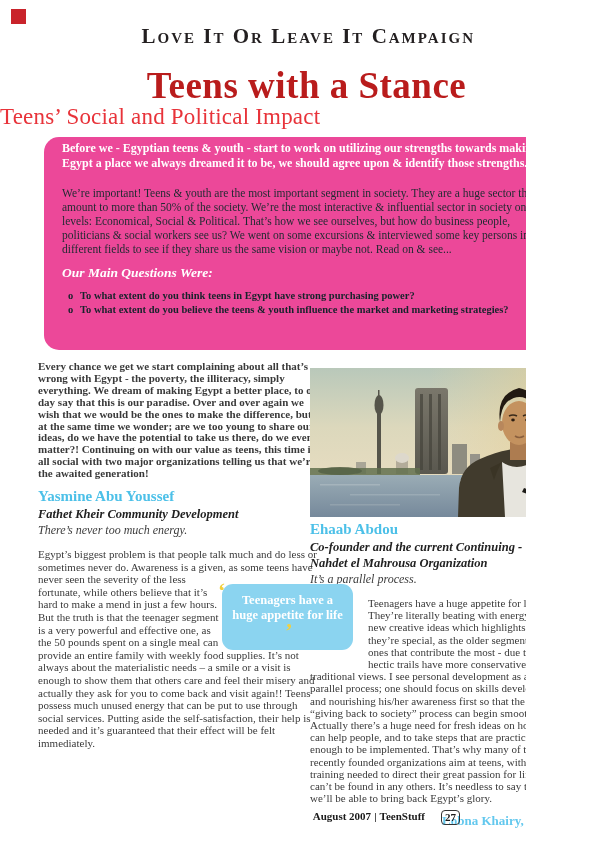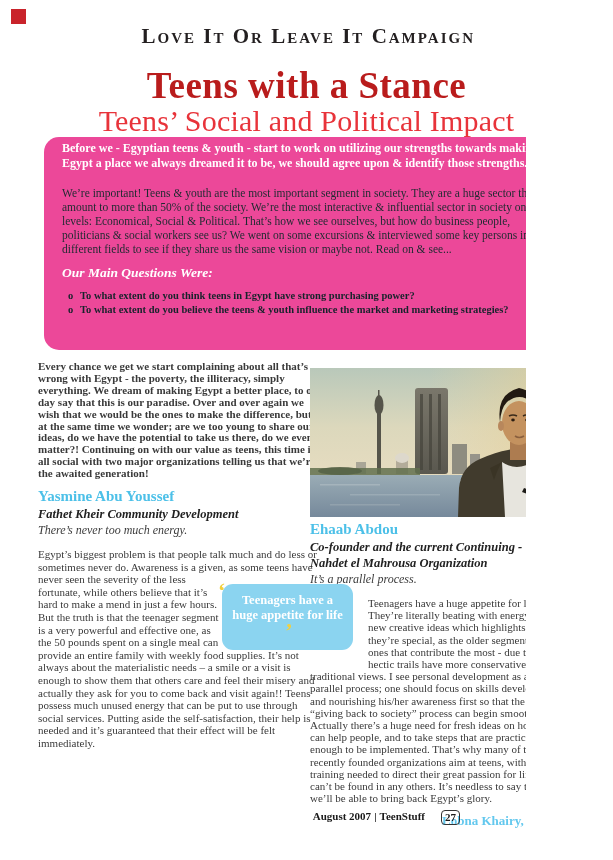--- a/index.html
+++ b/index.html
@@ -7,22 +7,22 @@
         font-family:Liberation Serif, serif;}
 
   .red-square{position:absolute;left:11px;top:9px;width:15px;height:15px;background:#c9232b;}
 
   .campaign-header{position:absolute;top:24px;right:51px;font-size:21px;font-weight:bold;
         color:#231f20;font-variant:small-caps;letter-spacing:2px;white-space:nowrap;}
   .header-block{position:absolute;top:27px;left:565px;width:48px;height:22px;background:#a6dbf2;}
 
   .main-title{position:absolute;top:64px;left:0;width:613px;text-align:center;
         font-size:37px;font-weight:bold;color:#b91c1c;letter-spacing:0.5px;}
-  .sub-title{position:absolute;top:104px;left:0;width:613px;text-align:center;
-        font-size:30px;color:#e8333a;letter-spacing:0.2px;}
+  .sub-title{position:absolute;top:104px;left:0;width:613px;
+        font-size:23px;color:#e8333a;letter-spacing:0.2px;}
 
   .intro-box{position:absolute;left:44px;top:137px;width:531px;height:213px;background:#ec4899;
         border-radius:15px;box-sizing:border-box;padding:4px 18px 10px 18px;overflow:hidden;}
   .intro-lead{color:#ffffff;font-weight:bold;font-size:12px;line-height:14.5px;}
   .intro-body{color:#1e2a30;font-size:11.5px;line-height:14px;margin-top:16px;}
   .questions-heading{color:#ffffff;font-weight:bold;font-style:italic;font-size:13.5px;margin-top:9px;}
   .questions{margin-top:8px;}
   .question-row{display:flex;font-size:10.5px;font-weight:bold;color:#16232b;line-height:13.5px;}
   .q-marker{width:12px;flex:0 0 12px;margin-left:6px;}
 

